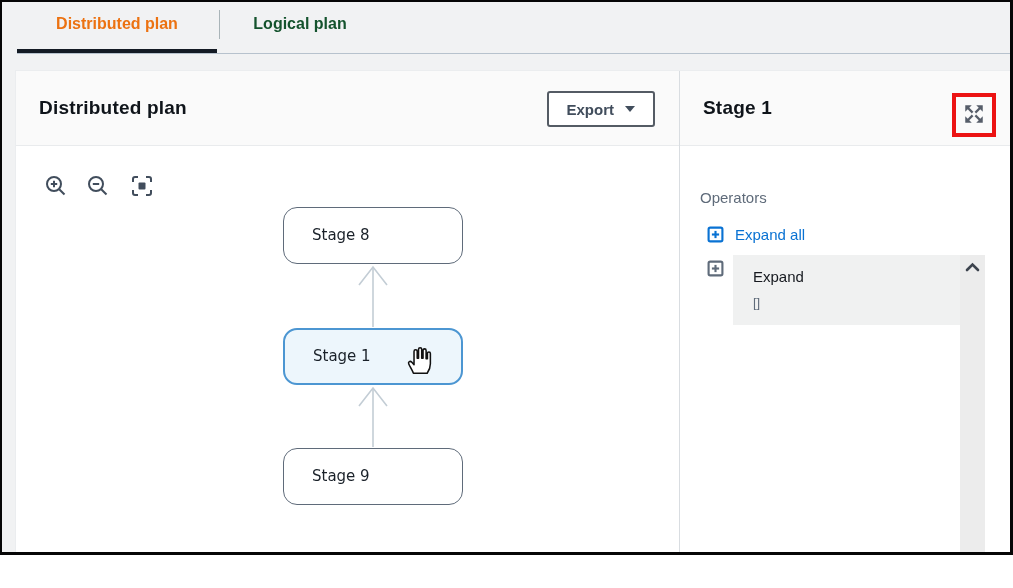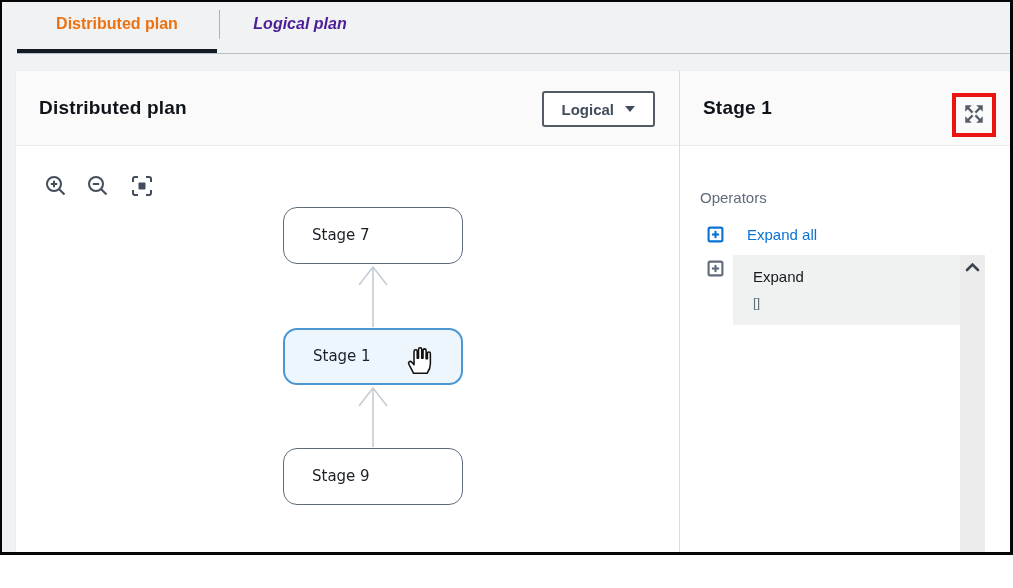--- a/index.html
+++ b/index.html
@@ -8,21 +8,21 @@
     position:relative; width:1013px; height:555px;
     border:2px solid #060606; border-right-width:3px; border-bottom-width:3px;
     background:#f1f2f3; overflow:hidden;
     font-family:"Liberation Sans", sans-serif; color:#16191f;
   }
   
   .tabbar { position:absolute; top:0; left:0; right:0; height:53px; }
   .tab { position:absolute; top:0; height:44px; line-height:44px; text-align:center;
          font-size:16px; font-weight:700; cursor:pointer; }
   .tab-active { left:15px; width:200px; color:#ec7211; }
-  .tab-inactive { left:219px; width:158px; color:#4c1d95;font-style:italic; }
+  .tab-inactive { left:219px; width:158px; color:#14532d; }
   .tab-vdivider { position:absolute; left:217px; top:8px; width:1px; height:29px; background:#a9b4b8; }
   .tab-rule { position:absolute; left:15px; right:0; top:51px; height:1px; background:#b7c2cd; }
   .tab-underline { position:absolute; left:15px; width:200px; top:47px; height:4px; background:#141b24; }
   
   .card { position:absolute; left:13px; top:68px; right:0; bottom:0; background:#ffffff;
           border-top:1px solid #ebedef; border-left:1px solid #ebedef; display:flex; }
   .left-panel { position:relative; width:664px; height:100%; border-right:1px solid #d9dde1; flex:none; }
   .right-panel { position:relative; flex:1; height:100%; }
   .panel-header { position:absolute; top:0; left:0; right:0; height:75px; background:#fafafa;
                   border-bottom:1px solid #e9ebed; }
@@ -39,21 +39,21 @@
   .tool svg { display:block; }
   .edges { position:absolute; left:0; top:0; }
   .node { position:absolute; left:267px; width:180px; height:57px; background:#ffffff;
           border:1px solid #5f6b7a; border-radius:14px; line-height:55px; padding-left:28px;
           font-family:"DejaVu Sans", sans-serif; font-size:15px; color:#1a2129; cursor:pointer; }
   .node-selected { background:#edf6fc; border:2px solid #4c96d2; line-height:53px; }
   .hand-cursor { position:absolute; left:388px; top:196px; }
   
   .details { position:absolute; top:76px; left:0; right:0; bottom:0; }
   .operators-label { position:absolute; left:20px; top:42px; font-size:15px; color:#5f6b7a; }
-  .expand-all { position:absolute; left:27px; top:79px; display:flex; align-items:center; gap:23px;
+  .expand-all { position:absolute; left:27px; top:79px; display:flex; align-items:center; gap:11px;
                 background:none; border:none; padding:0; cursor:pointer;
                 font-family:"Liberation Sans",sans-serif; font-size:15px; color:#0972d3; }
   .op-toggle { position:absolute; left:27px; top:113px; background:none; border:none; padding:0; cursor:pointer; }
   .op-card { position:absolute; left:53px; top:108px; width:252px; height:70px;
              background:#f0f1f1; padding:13px 20px 0; cursor:default; }
   .op-name { font-size:15px; color:#16191f; }
   .op-detail { font-size:13px; color:#5f6b7a; margin-top:10px; }
   .scroll-track { position:absolute; left:280px; top:108px; width:25px; height:332px;
                   background:#ececec; cursor:pointer; }
   .scroll-track svg { display:block; margin:7px auto 0; }
@@ -77,21 +77,21 @@
     <div class="tab-rule"></div>
     <div class="tab-underline"></div>
   </div>
 
   <div class="card">
 
     <div class="left-panel">
       <div class="panel-header">
         <div class="panel-title">Distributed plan</div>
         <button class="export-btn">
-          <span>Logical</span>
+          <span>Export</span>
           <span style="display:flex;">
             <svg width="12" height="8" viewBox="0 0 12 8">
                 <polygon points="1,1 11,1 6,7" fill="#414d5c"></polygon>
               </svg>
           </span>
         </button>
       </div>
 
       <div class="canvas">
 
@@ -127,21 +127,21 @@
         </button>
 
         <svg class="edges" width="664" height="440" fill="none" stroke="#c3cdd5" stroke-width="1.6">
           <line x1="357" y1="121" x2="357" y2="180"></line>
           <polyline points="343,138 357,120 371,138"></polyline>
           <line x1="357" y1="242" x2="357" y2="300"></line>
           <polyline points="343,259 357,241 371,259"></polyline>
         </svg>
 
         <div class="node" style="top:60px;">
-          <span>Stage 7</span>
+          <span>Stage 8</span>
         </div>
         <div class="node node-selected" style="top:181px;">
           <span>Stage 1</span>
         </div>
         <div class="node" style="top:301px;">
           <span>Stage 9</span>
         </div>
 
         <span class="hand-cursor">
           <svg width="30" height="32" viewBox="0 0 24 27">

